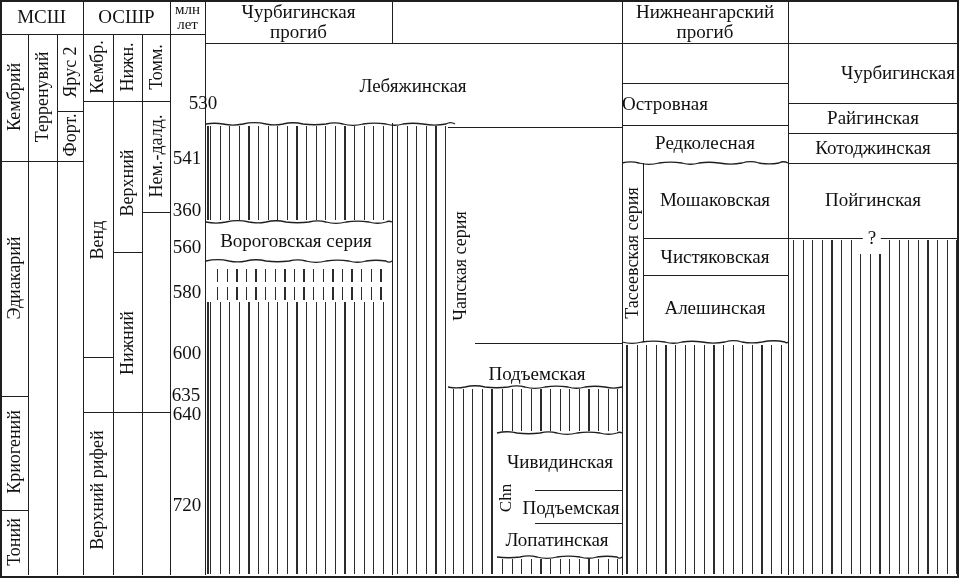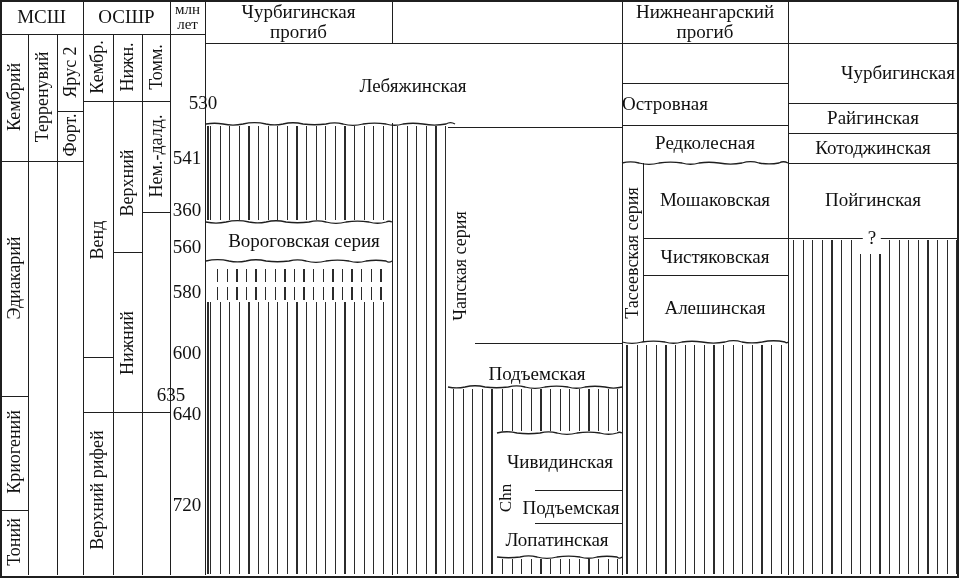--- a/index.html
+++ b/index.html
@@ -143,26 +143,26 @@
   <div class="vlbl" style="left:156px;top:156px">Нем.-далд.</div>
   <div class="vlbl" style="left:127px;top:343px">Нижний</div>
   <div class="vlbl" style="left:97px;top:490px">Верхний рифей</div>
 
   <div class="lbl" style="left:203px;top:103px">530</div>
   <div class="lbl" style="left:187px;top:158px">541</div>
   <div class="lbl" style="left:187px;top:210px">360</div>
   <div class="lbl" style="left:187px;top:247px">560</div>
   <div class="lbl" style="left:187px;top:292px">580</div>
   <div class="lbl" style="left:187px;top:353px">600</div>
-  <div class="lbl" style="left:171px;top:395px">635</div>
+  <div class="lbl" style="left:186px;top:395px">635</div>
   <div class="lbl" style="left:187px;top:414px">640</div>
   <div class="lbl" style="left:187px;top:505px">720</div>
 
   <div class="lbl" style="left:413px;top:86px">Лебяжинская</div>
-  <div class="lbl" style="left:304px;top:241px">Вороговская серия</div>
+  <div class="lbl" style="left:296px;top:241px">Вороговская серия</div>
   <div class="vlbl" style="left:460px;top:266px">Чапская серия</div>
   <div class="lbl" style="left:537px;top:374px">Подъемская</div>
   <div class="vlbl" style="left:506px;top:498px;font-size:17px">Chn</div>
   <div class="lbl" style="left:560px;top:462px">Чивидинская</div>
   <div class="lbl" style="left:571px;top:508px">Подъемская</div>
   <div class="lbl" style="left:557px;top:540px">Лопатинская</div>
   <div class="lbl" style="left:665px;top:104px">Островная</div>
   <div class="lbl" style="left:705px;top:143px">Редколесная</div>
   <div class="vlbl" style="left:632px;top:253px">Тасеевская серия</div>
   <div class="lbl" style="left:715px;top:200px">Мошаковская</div>

